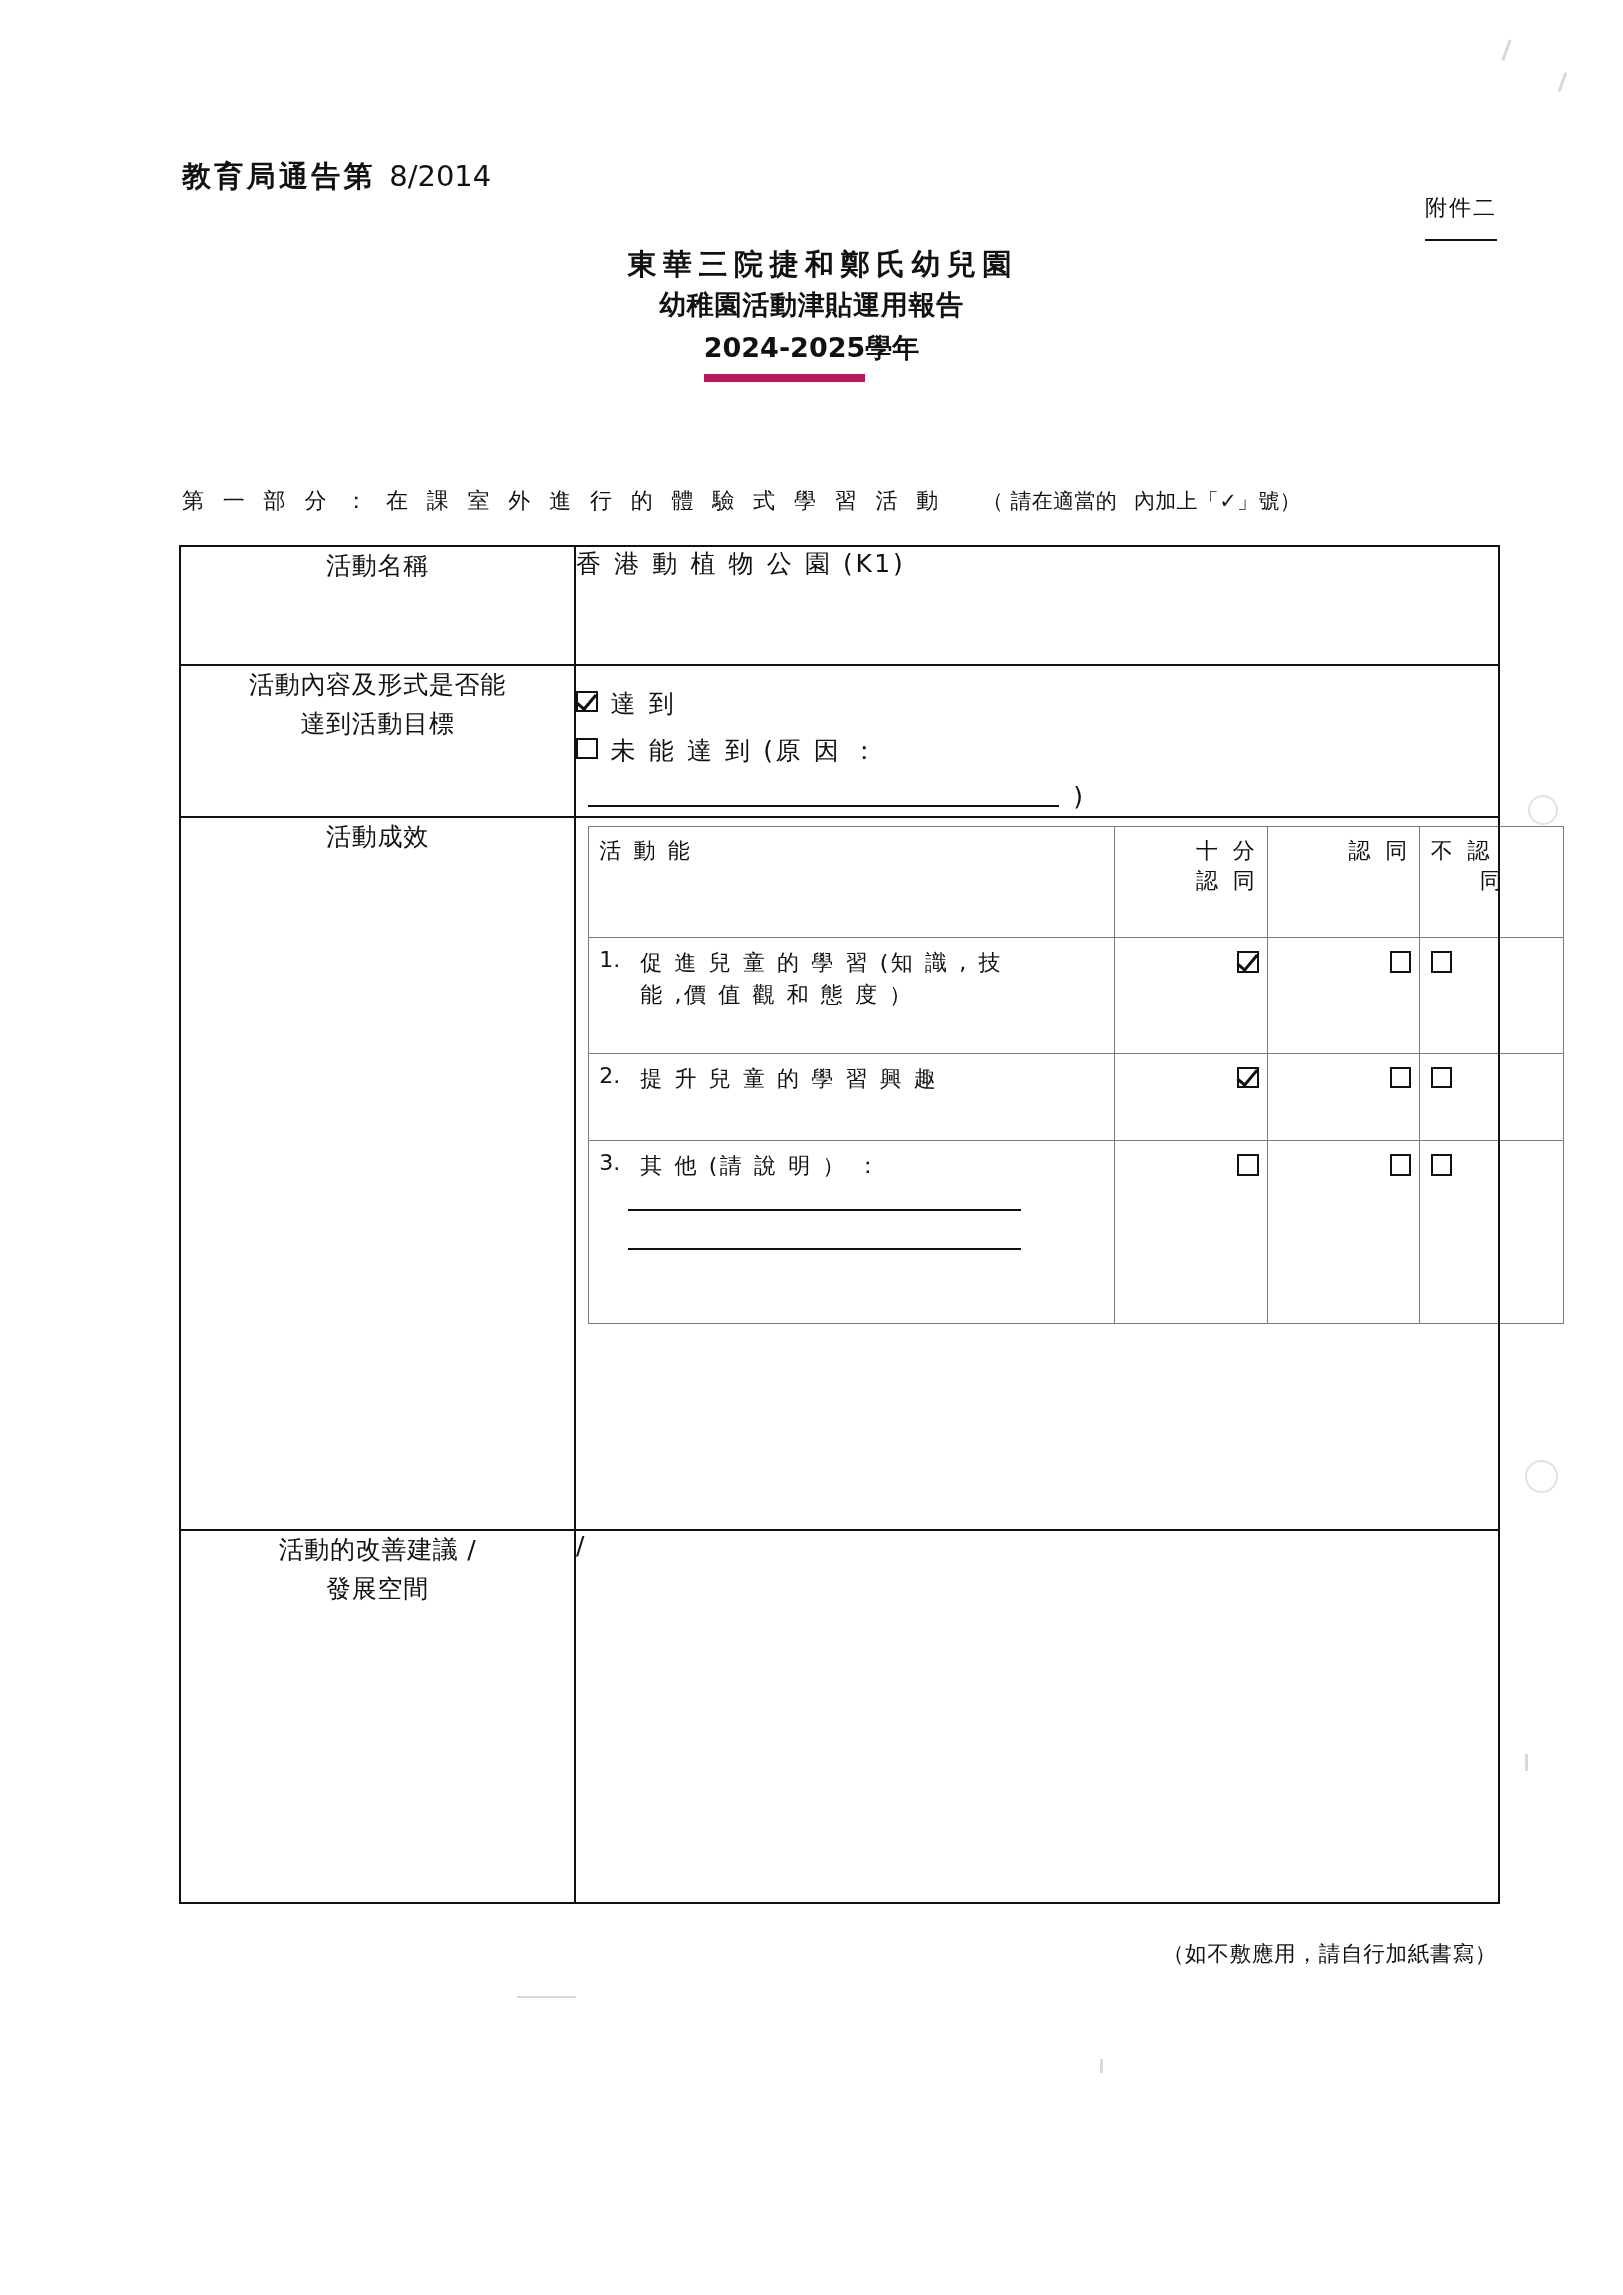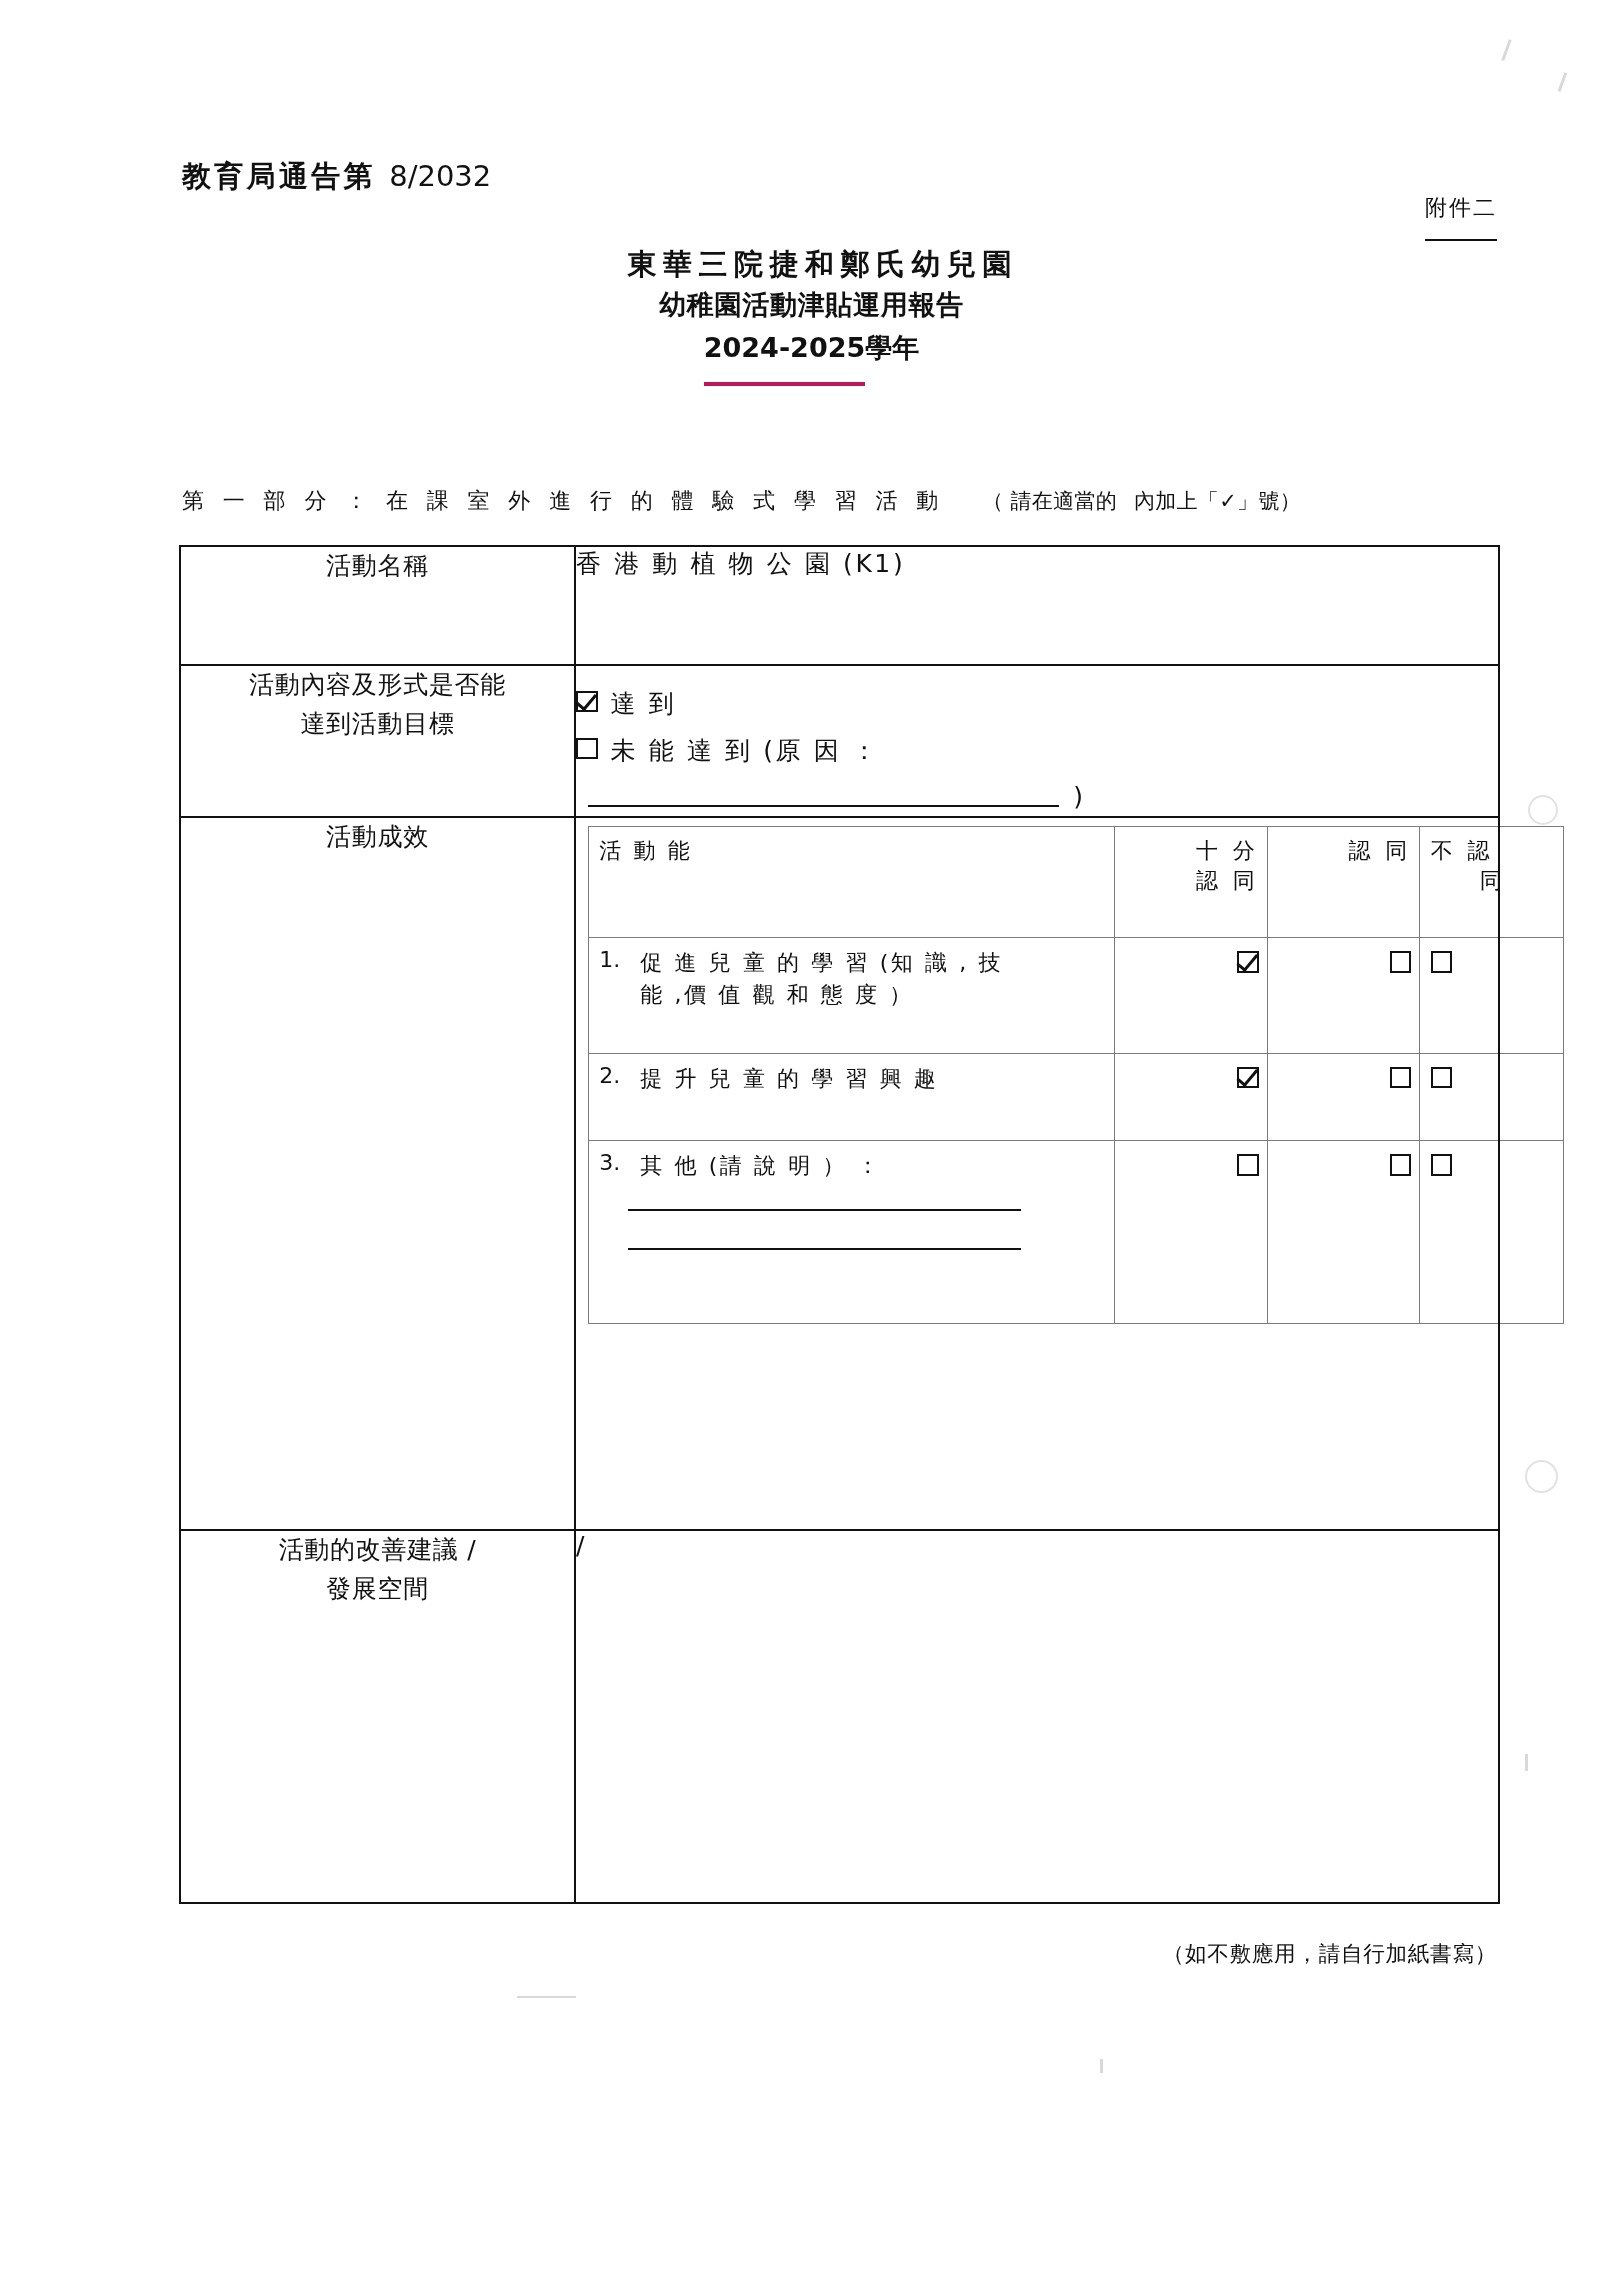--- a/index.html
+++ b/index.html
@@ -71,22 +71,22 @@
     letter-spacing: 0.7px;
     line-height: 1.5;
   }
   .title-line3 {
     font-size: 27px;
     font-weight: 700;
     line-height: 1.5;
     margin-top: 2.6px;
   }
   .title-line3 .u {
-    border-bottom: 4px solid #be185d;
-    padding-bottom: 19px;
+    border-bottom: 8px solid #be185d;
+    padding-bottom: 11px;
     margin-top: 13px;
   }
 
   
   .section-row {
     position: absolute;
     left: 182px;
     right: 126px;
     top: 486px;
     display: flex;
@@ -285,21 +285,21 @@
   <div class="artifact" style="left:1505px;top:39px;width:2.6px;height:22px;transform:rotate(20deg);"></div>
   <div class="artifact" style="left:1561px;top:72px;width:2.6px;height:19.6px;transform:rotate(20deg);"></div>
   <div class="artifact" style="left:1528px;top:795px;width:26px;height:26px;border-radius:50%;background:none;border:2px solid #e2e2e2;"></div>
   <div class="artifact" style="left:1525px;top:1460px;width:29px;height:29px;border-radius:50%;background:none;border:2px solid #e2e2e2;"></div>
   <div class="artifact" style="left:1525px;top:1754px;width:3.3px;height:17px;"></div>
   <div class="artifact" style="left:517px;top:1996px;width:59px;height:2px;"></div>
   <div class="artifact" style="left:1100px;top:2059px;width:3.3px;height:14.4px;"></div>
 
   <div class="circular-hdr">
     <span>教育局通告第</span>
-    <span class="num">8/2032</span>
+    <span class="num">8/2014</span>
   </div>
 
   <div class="appendix">附件二</div>
 
   <div class="title-block">
     <div class="title-line1">東華三院捷和鄭氏幼兒園</div>
     <div class="title-line2">幼稚園活動津貼運用報告</div>
     <div class="title-line3">
       <span class="u">2024-2025</span><span>學年</span>
     </div>

